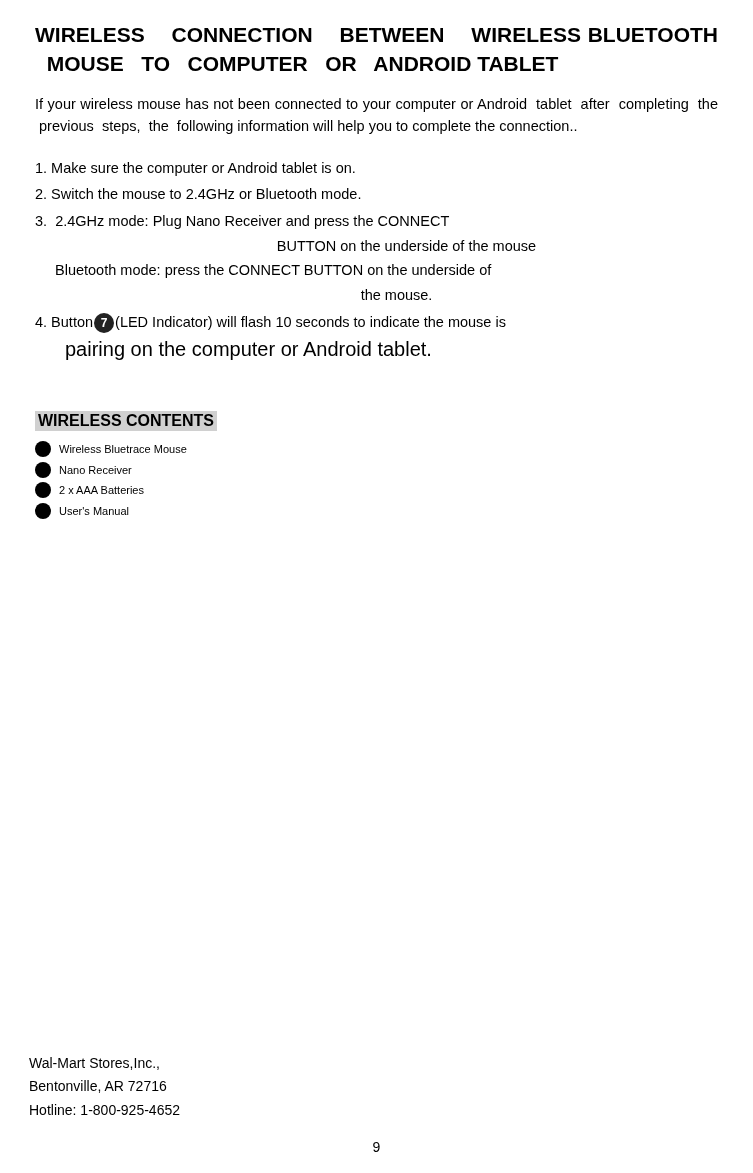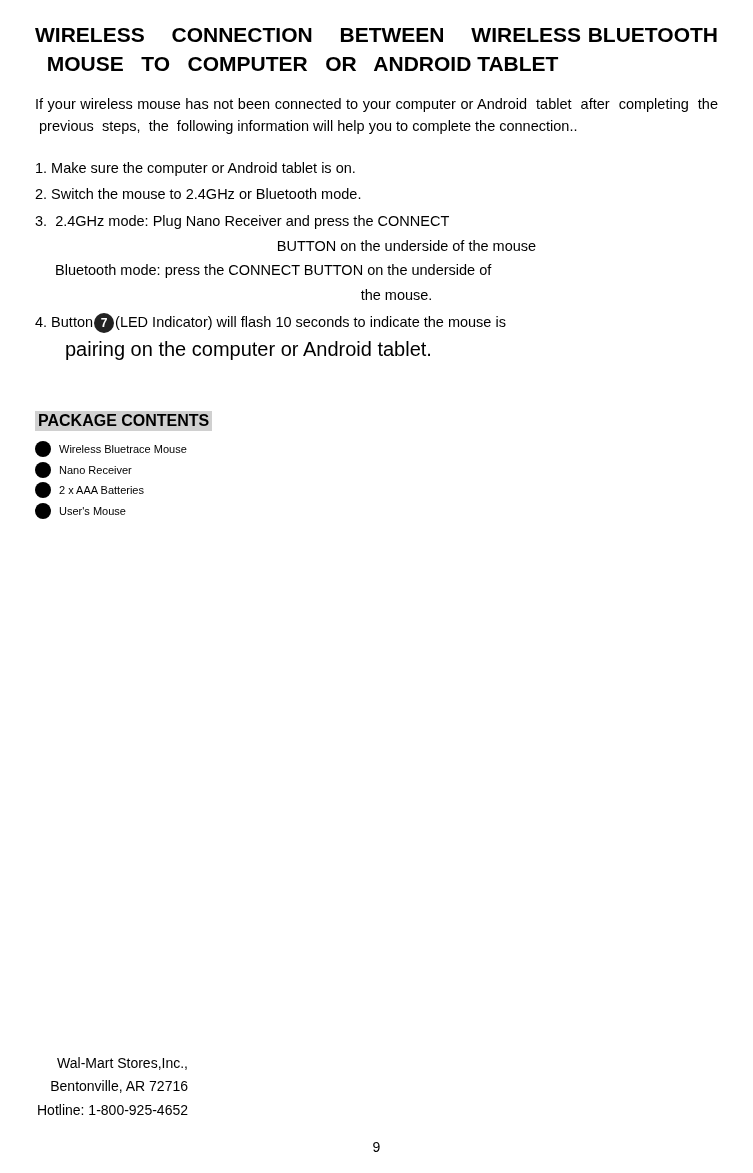--- a/index.html
+++ b/index.html
@@ -117,22 +117,21 @@
     }
 
     .battery-text {
       font-size: 14.5px;
       line-height: 1.7;
     }
 
     .footer-section {
       position: absolute;
       bottom: 50px;
-      left: 37px;
-      text-align: right;
+      left: 29px;
     }
 
     .footer-text {
       font-size: 14px;
       line-height: 1.7;
     }
 
     .page-number {
       position: absolute;
       bottom: 18px;
@@ -177,37 +176,37 @@
     </span>
     <span class="step-item">
       4. Button<span class="button-circle">7</span>(LED Indicator) will flash 10 seconds to indicate the mouse is<br>
       <span class="step4-indent">pairing on the computer or Android tablet.</span>
     </span>
   </div>
 
   <div class="spacer"></div>
 
   <div class="package-section">
-    <div class="section-heading">PACKAGE CONTENTS</div>
+    <div class="section-heading">WIRELESS CONTENTS</div>
     <ul class="package-list">
       <li>
         <span class="bullet-circle"></span>
         <span>Wireless Bluetrace Mouse</span>
       </li>
       <li>
         <span class="bullet-circle"></span>
         <span>Nano Receiver</span>
       </li>
       <li>
         <span class="bullet-circle"></span>
         <span>2 x AAA Batteries</span>
       </li>
       <li>
         <span class="bullet-circle"></span>
-        <span>User's Mouse</span>
+        <span>User's Manual</span>
       </li>
     </ul>
   </div>
 
   <div class="spacer"></div>
 
 
 </div>
 
 <div class="footer-section">

